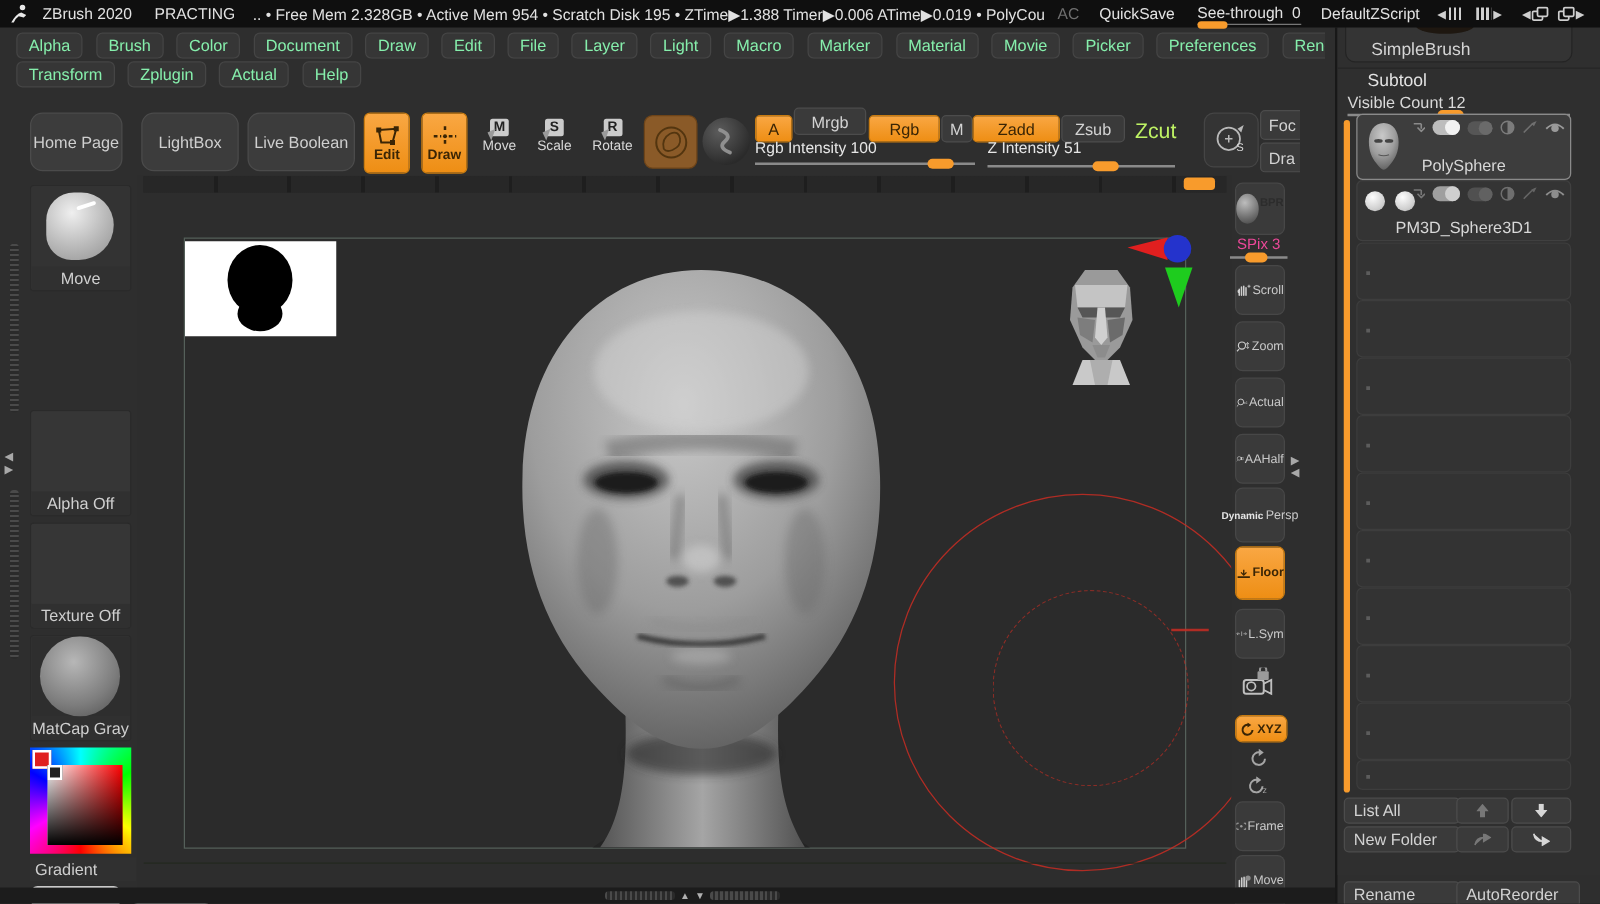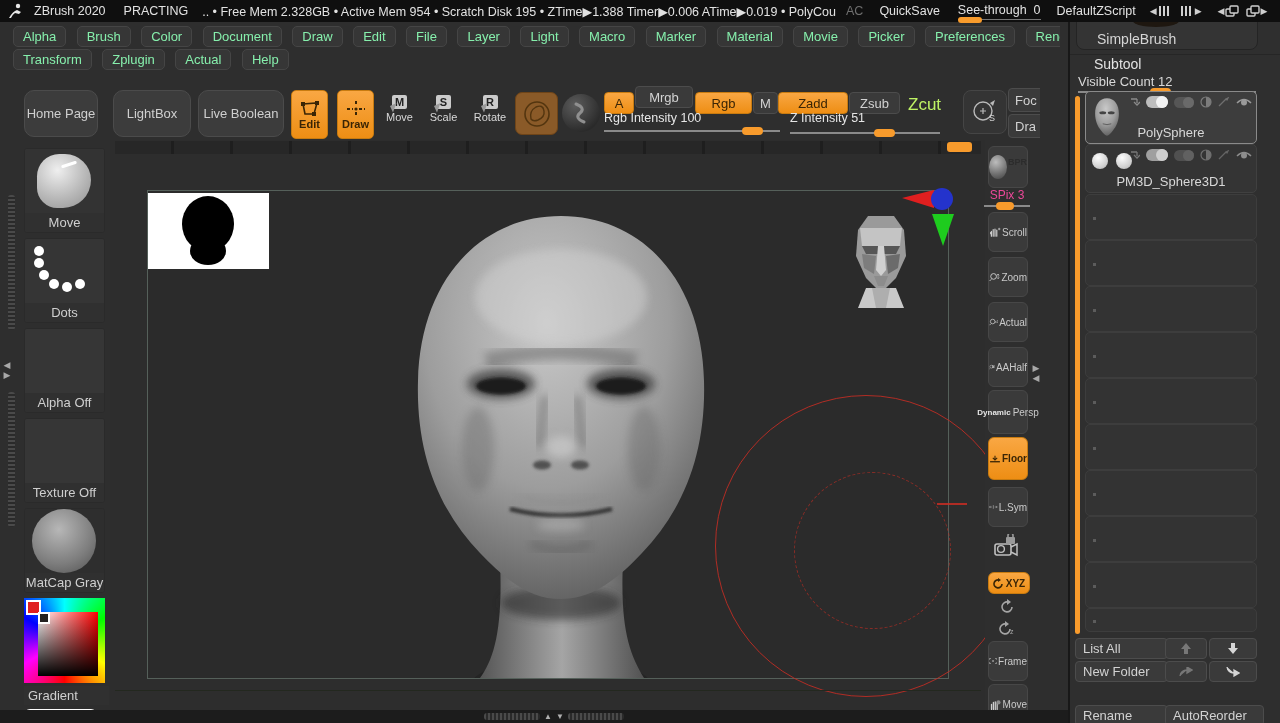--- a/index.html
+++ b/index.html
@@ -353,35 +353,20 @@
     </div>
   <div class="abs dotstrip" style="left:8px;top:392px;height:135px"></div>
 
   <div class="abs trayitem" style="left:24px;top:148px">
     <div class="traythumb">
       <div style="position:absolute;left:12px;top:5px;width:54px;height:54px;border-radius:46% 54% 58% 42%;background:radial-gradient(circle at 38% 30%,#efefef,#b9b9b9 55%,#8f8f8f)"></div>
       <div style="position:absolute;left:36px;top:14px;width:16px;height:3px;background:#fff;border-radius:2px;transform:rotate(-18deg)"></div>
     </div>
     <div class="traylabel">Move</div>
   </div>
-  <div class="abs trayitem" style="left:24px;top:238px">
-    <div class="traythumb" style="background:#353535">
-      <svg width="79" height="64" viewBox="0 0 79 64">
-          <g fill="#fff">
-            <circle cx="14" cy="12" r="5"></circle>
-            <circle cx="14" cy="24" r="5"></circle>
-            <circle cx="19" cy="36" r="5"></circle>
-            <circle cx="29" cy="45" r="5"></circle>
-            <circle cx="42" cy="48" r="5"></circle>
-            <circle cx="55" cy="45" r="5"></circle>
-          </g>
-        </svg>
-    </div>
-    <div class="traylabel">Dots</div>
-  </div>
   <div class="abs trayitem" style="left:24px;top:328px">
     <div class="traythumb" style="background:#363636"></div>
     <div class="traylabel">Alpha Off</div>
   </div>
   <div class="abs trayitem" style="left:24px;top:418px">
     <div class="traythumb" style="background:#363636"></div>
     <div class="traylabel">Texture Off</div>
   </div>
   <div class="abs trayitem" style="left:24px;top:508px">
     <div class="traythumb" style="background:#2e2e2e">

